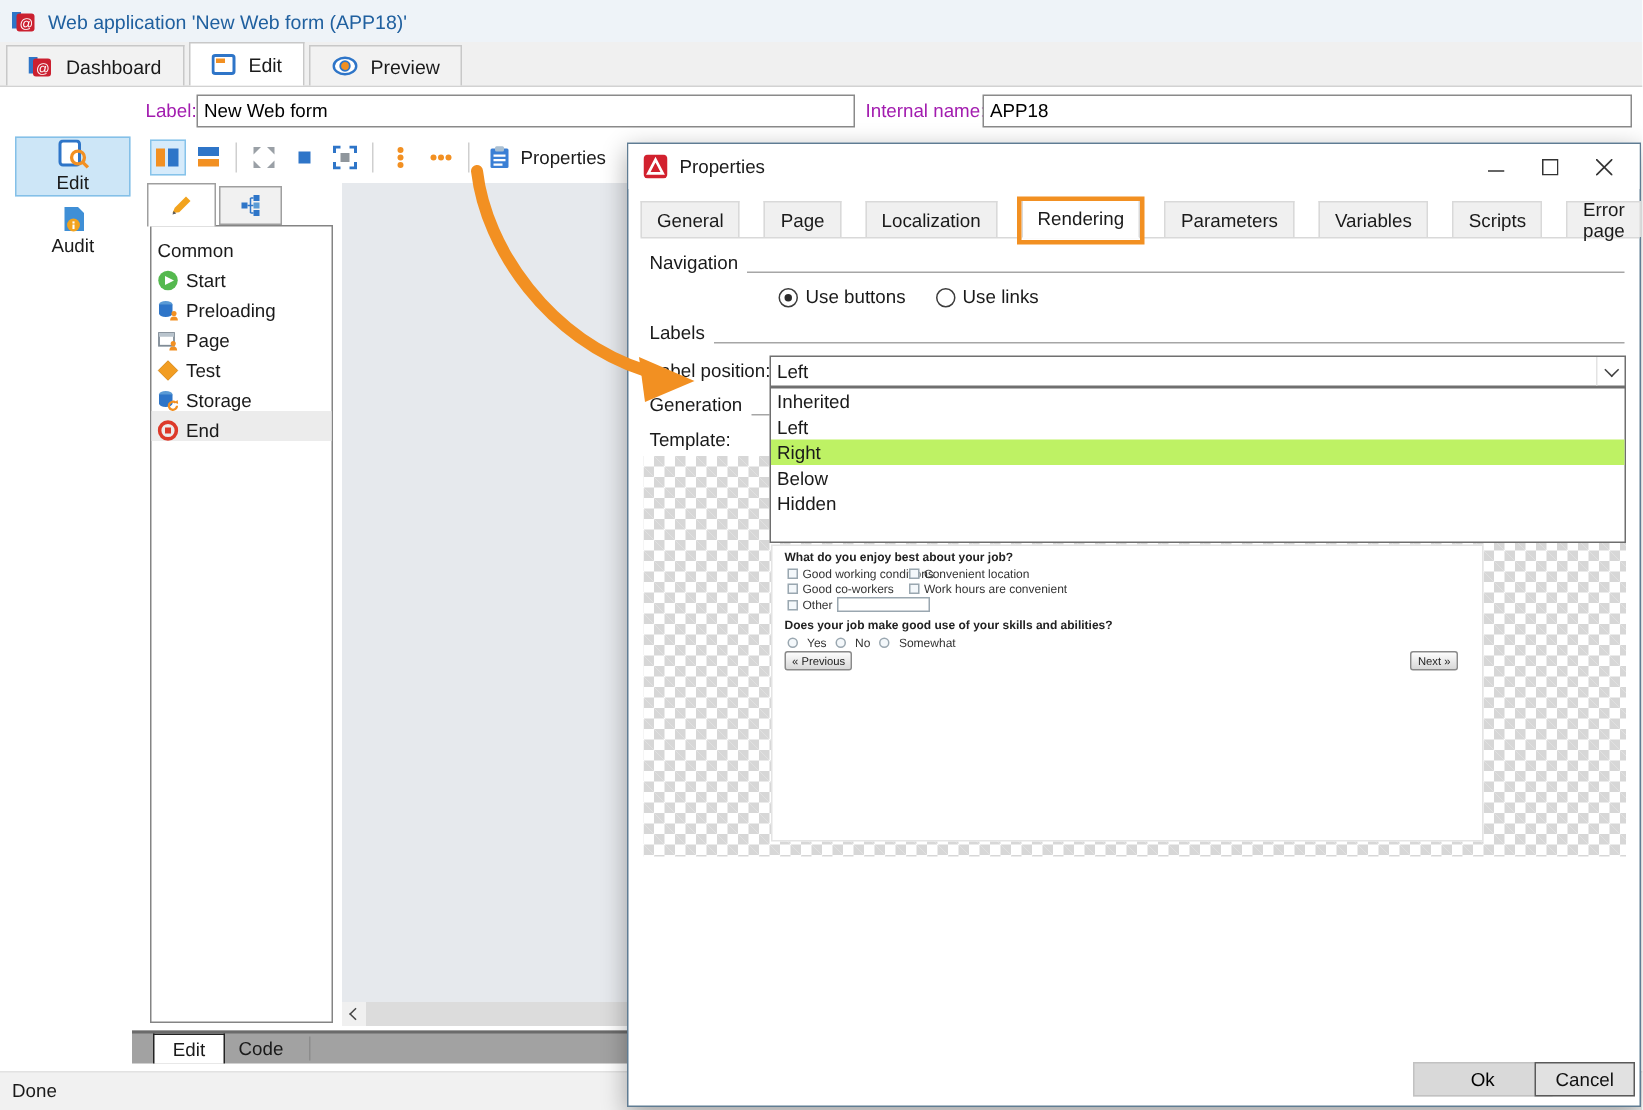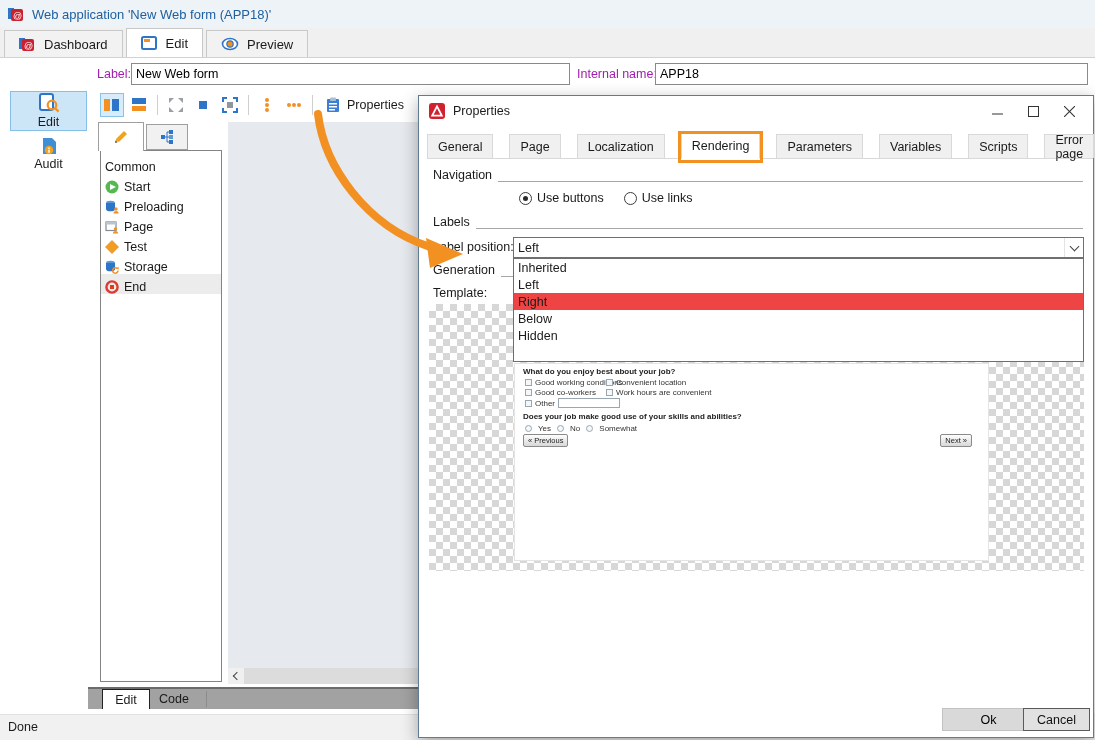--- a/index.html
+++ b/index.html
@@ -67,21 +67,21 @@
   .grp{position:absolute;display:flex;align-items:flex-end;gap:6px;font-size:12.5px}
   .grp .line{flex:1;border-top:1px solid #a6a6a6;margin-top:1px}
   .radio{display:inline-flex;align-items:center;gap:5px;font-size:12.5px}
   .rdot{width:13px;height:13px;border:1px solid #3c3c3c;border-radius:50%;display:flex;align-items:center;justify-content:center;background:#fff}
   .rdot .in{width:5px;height:5px;border-radius:50%;background:#2b2b2b}
   .combo{position:absolute;left:94px;top:141px;width:571px;height:21px;border:1px solid #707070;background:#fff;display:flex;align-items:center;padding-left:4px;font-size:12.5px}
   .combo .btn{margin-left:auto;width:19px;height:100%;display:flex;align-items:center;justify-content:center;border-left:1px solid #e3e3e3}
   .chev-down{width:7px;height:7px;border-right:1.6px solid #404040;border-bottom:1.6px solid #404040;transform:rotate(45deg);margin-top:-3px}
   .droplist{position:absolute;left:94px;top:162px;width:571px;height:104px;background:#fff;border:1px solid #6e6e6e;z-index:6;font-size:12.5px}
   .dopt{height:17px;display:flex;align-items:center;padding-left:4px}
-  .dopt.hl{background:#ef4444}
+  .dopt.hl{background:#bef264}
   .checker{position:absolute;left:10px;top:208px;width:655px;height:267px;background-color:#fff;background-image:linear-gradient(45deg,#d7d7d7 25%,transparent 25%,transparent 75%,#d7d7d7 75%),linear-gradient(45deg,#d7d7d7 25%,transparent 25%,transparent 75%,#d7d7d7 75%);background-size:14px 14px;background-position:0 0,7px 7px}
   .preview{position:absolute;left:85px;top:59px;width:475px;height:198px;background:#fff;border:1px solid #e4e4e4;font-size:8px;color:#333}
   .pv-b{font-weight:bold;color:#222;position:absolute;left:8px}
   .pv-row{position:absolute;display:flex;align-items:center;gap:3px}
   .pv-cb{width:7px;height:7px;border:1px solid #9aa7b0;background:#f4f8fb;flex:none}
   .pv-rd{width:7px;height:7px;border:1px solid #9aa7b0;border-radius:50%;background:#f4f8fb;flex:none}
   .pv-btn{position:absolute;border:1px solid #8a8a8a;border-radius:2px;background:linear-gradient(#fdfdfd,#d8d8d8);font-size:7.5px;padding:1px 4px;color:#222}
   .pv-input{border:1px solid #9aa7b0;height:10px;width:62px;background:#fff}
   .dlg-btn{position:absolute;top:612px;height:23px;display:flex;align-items:center;justify-content:center;font-size:12.5px}
   .btn-ok{left:523px;width:93px;background:#d9d9d9;border:1px solid #c2c2c2;color:#000000}

